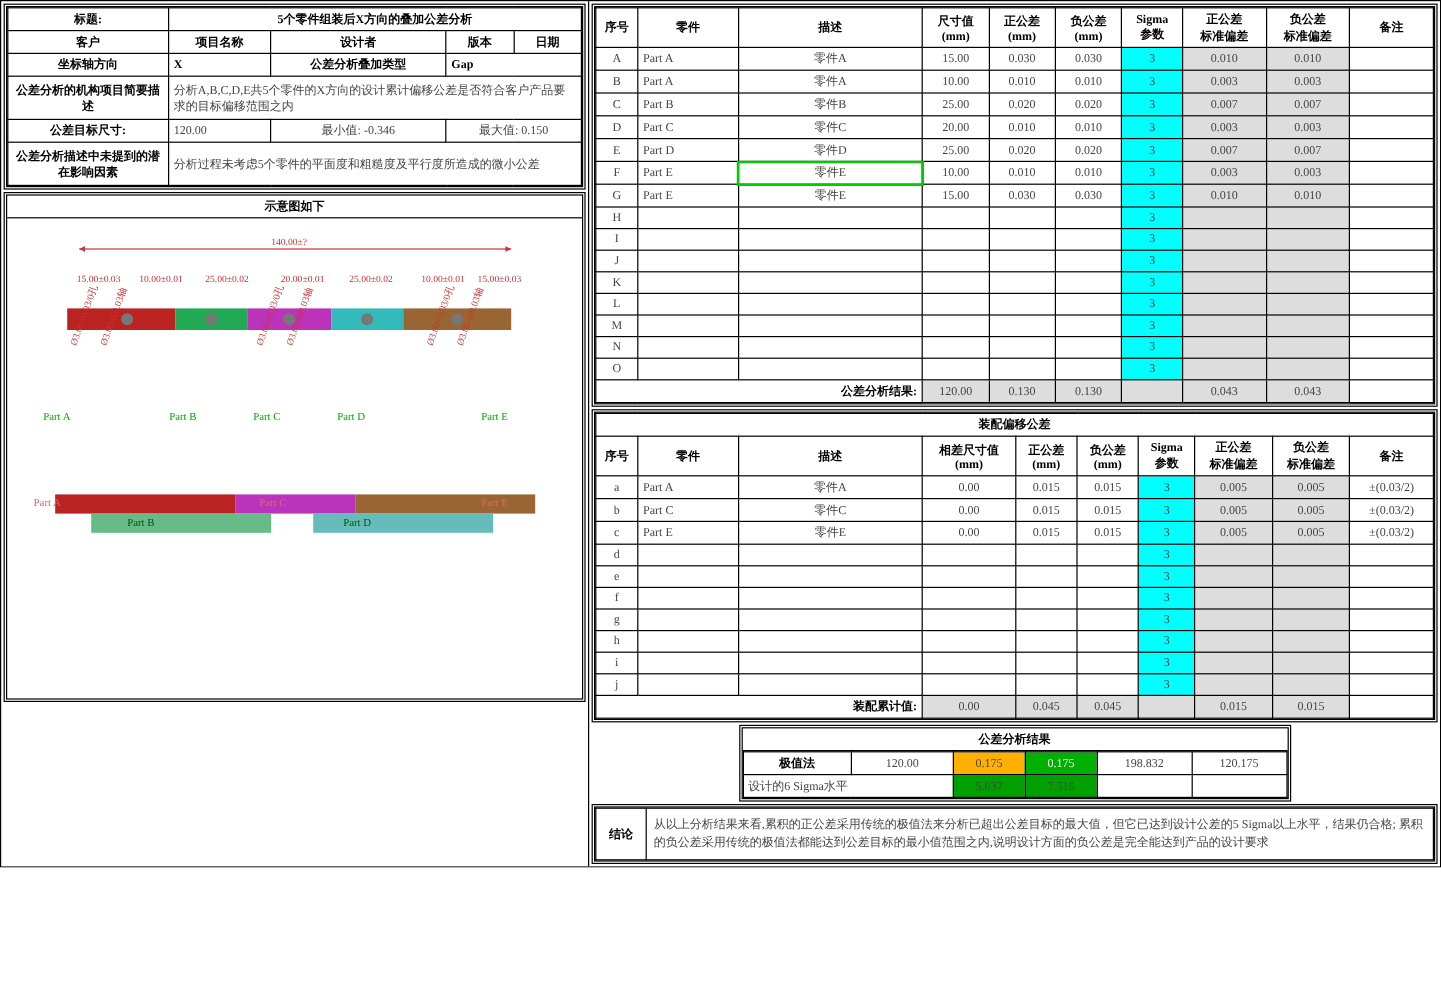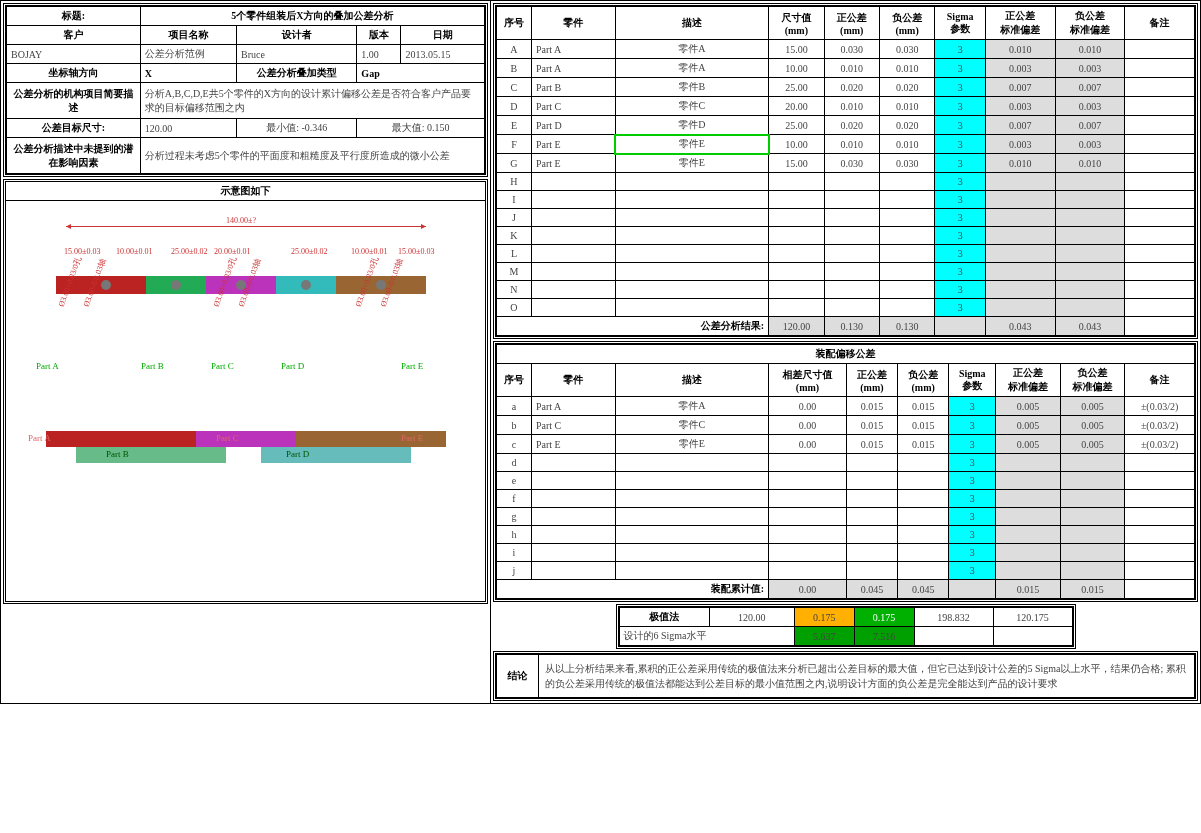--- a/index.html
+++ b/index.html
@@ -46,27 +46,20 @@
               <td class="b" colspan="4">5个零件组装后X方向的叠加公差分析</td>
               </tr>
           <tr>
                 <td class="hdr">客户</td>
               <td class="hdr">项目名称</td>
               <td class="hdr">设计者</td>
               <td class="hdr">版本</td>
               <td class="hdr">日期</td>
               </tr>
           <tr>
-                <td class="l">BOJAY</td>
-              <td class="l">公差分析范例</td>
-              <td class="l">Bruce</td>
-              <td class="l">1.00</td>
-              <td class="l">2013.05.15</td>
-              </tr>
-          <tr>
                 <td class="hdr">坐标轴方向</td>
               <td class="l b">X</td>
               <td class="hdr">公差分析叠加类型</td>
               <td class="l b" colspan="2">Gap</td>
               </tr>
           <tr>
                 <td class="hdr">公差分析的机构项目简要描述</td>
               <td class="l" colspan="4" style="height:36px">分析A,B,C,D,E共5个零件的X方向的设计累计偏移公差是否符合客户产品要求的目标偏移范围之内</td>
               </tr>
           <tr>
@@ -86,21 +79,21 @@
       <div class="panel">
         <div class="diagram-title">示意图如下</div>
         <div class="diagram">
 
           <div class="dim-txt" style="left:220px;top:15px">140.00±?</div>
           <div class="dim-line" style="left:60px;top:25px;width:360px"></div>
 
           <div class="dim-txt" style="left:58px;top:46px">15.00±0.03</div>
           <div class="dim-txt" style="left:110px;top:46px">10.00±0.01</div>
           <div class="dim-txt" style="left:165px;top:46px">25.00±0.02</div>
-          <div class="dim-txt" style="left:208px;top:46px">20.00±0.01</div>
+          <div class="dim-txt" style="left:228px;top:46px">20.00±0.01</div>
           <div class="dim-txt" style="left:285px;top:46px">25.00±0.02</div>
           <div class="dim-txt" style="left:345px;top:46px">10.00±0.01</div>
           <div class="dim-txt" style="left:392px;top:46px">15.00±0.03</div>
 
           <div class="bar" style="left:50px;top:75px;width:90px;background:#b22"></div>
           <div class="bar" style="left:140px;top:75px;width:60px;background:#2a5"></div>
           <div class="bar" style="left:200px;top:75px;width:70px;background:#b3b"></div>
           <div class="bar" style="left:270px;top:75px;width:60px;background:#3bb"></div>
           <div class="bar" style="left:330px;top:75px;width:90px;background:#963"></div>
           <div class="hole" style="left:95px;top:79px"></div>
@@ -492,20 +485,21 @@
                 <td class="grey-bg"></td>
                 <td class="grey-bg">0.015</td>
                 <td class="grey-bg">0.015</td>
                 <td></td>
               </tr>
             </tbody>
           </table>
       </div>
 
       <div class="panel" style="margin-left:auto;margin-right:auto;width:460px">
+        <div class="hdr" style="text-align:center;border-bottom:1px solid #000;padding:2px">公差分析结果</div>
         <table>
           <tbody>
           <tr id="rr1">
                 <td class="hdr">极值法</td>
                 <td class="">120.00</td>
                 <td class="orange-bg">0.175</td>
                 <td class="green-bg">0.175</td>
                 <td class="">198.832</td>
                 <td class="">120.175</td>
               </tr>

